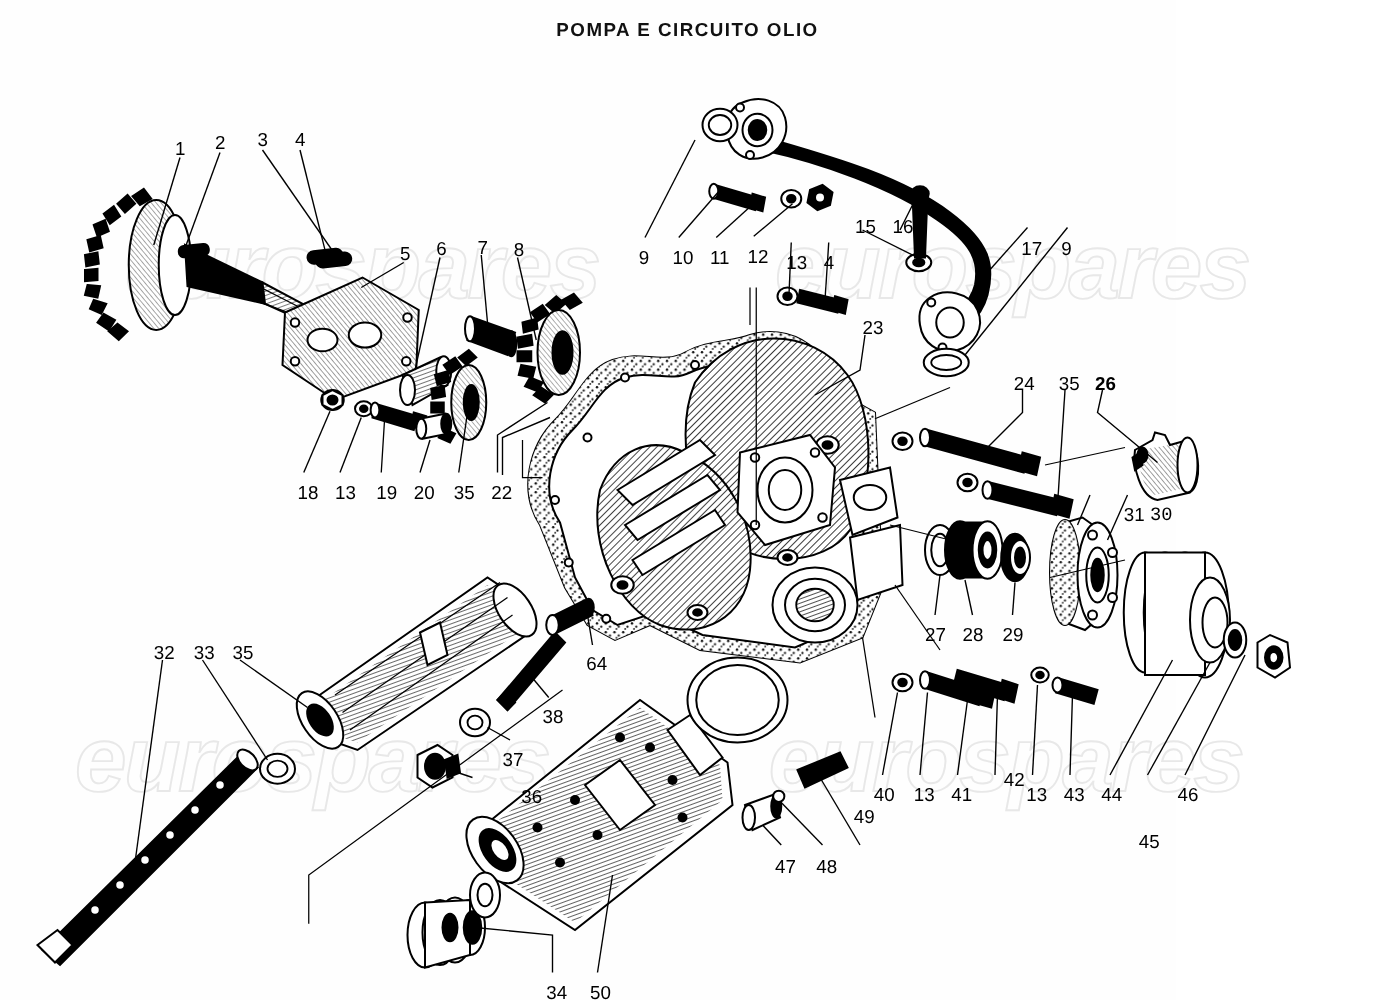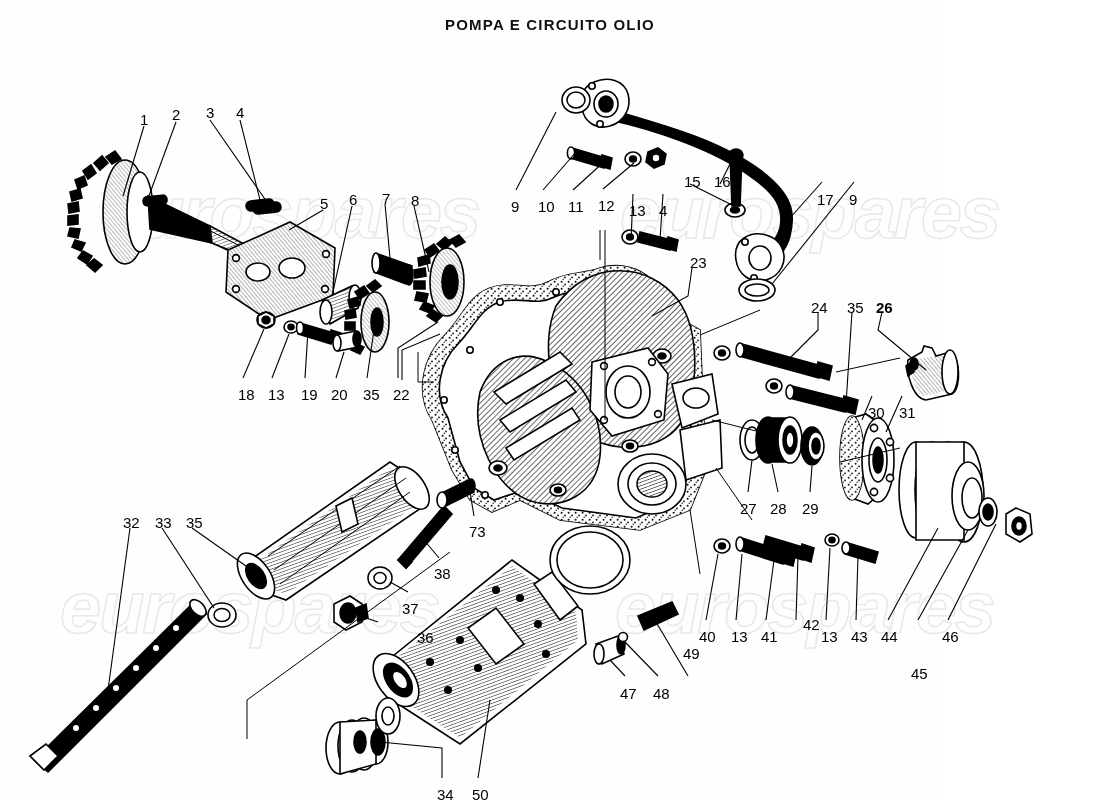--- a/index.html
+++ b/index.html
@@ -631,29 +631,29 @@
   <div class="callout" style="left:331px;top:387px;">20</div>
   <div class="callout" style="left:363px;top:387px;">35</div>
   <div class="callout" style="left:393px;top:387px;">22</div>
   <div class="callout" style="left:690px;top:255px;">23</div>
   <div class="callout" style="left:811px;top:300px;">24</div>
   <div class="callout" style="left:847px;top:300px;">35</div>
   <div class="callout" style="left:876px;top:300px;font-weight:bold;">26</div>
   <div class="callout" style="left:740px;top:501px;">27</div>
   <div class="callout" style="left:770px;top:501px;">28</div>
   <div class="callout" style="left:802px;top:501px;">29</div>
-  <div class="callout" style="left:868px;top:405px;">30</div>
+  <div class="callout" style="left:920px;top:405px;font-family:Liberation Mono, monospace;">30</div>
   <div class="callout" style="left:899px;top:405px;">31</div>
   <div class="callout" style="left:123px;top:515px;">32</div>
   <div class="callout" style="left:155px;top:515px;">33</div>
   <div class="callout" style="left:186px;top:515px;">35</div>
   <div class="callout" style="left:373px;top:630px;margin-left:44px;">36</div>
   <div class="callout" style="left:402px;top:601px;">37</div>
   <div class="callout" style="left:434px;top:566px;">38</div>
-  <div class="callout" style="left:469px;top:524px;">73</div>
+  <div class="callout" style="left:469px;top:524px;">64</div>
   <div class="callout" style="left:699px;top:629px;">40</div>
   <div class="callout" style="left:731px;top:629px;">13</div>
   <div class="callout" style="left:761px;top:629px;">41</div>
   <div class="callout" style="left:791px;top:617px;margin-left:12px;">42</div>
   <div class="callout" style="left:821px;top:629px;">13</div>
   <div class="callout" style="left:851px;top:629px;">43</div>
   <div class="callout" style="left:881px;top:629px;">44</div>
   <div class="callout" style="left:911px;top:666px;">45</div>
   <div class="callout" style="left:942px;top:629px;">46</div>
   <div class="callout" style="left:620px;top:686px;">47</div>

